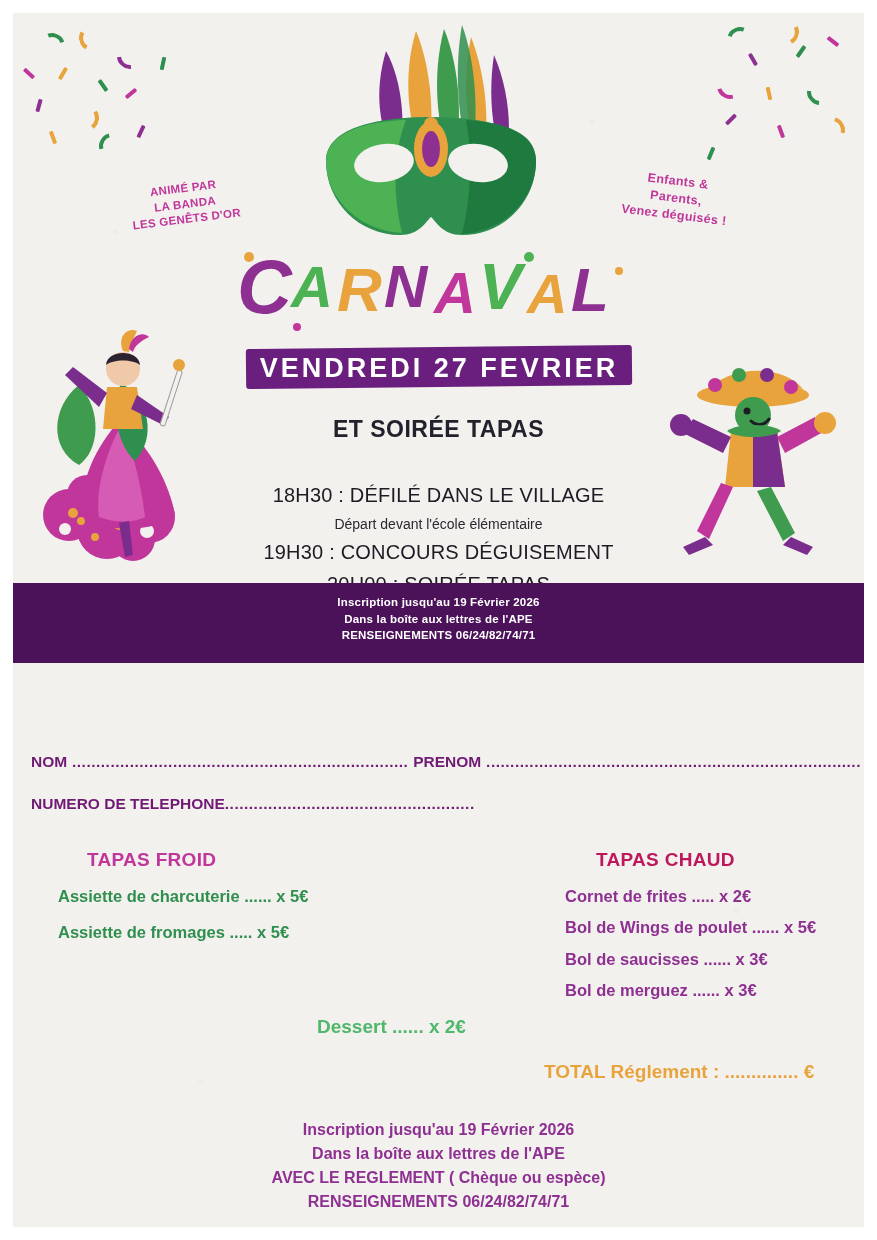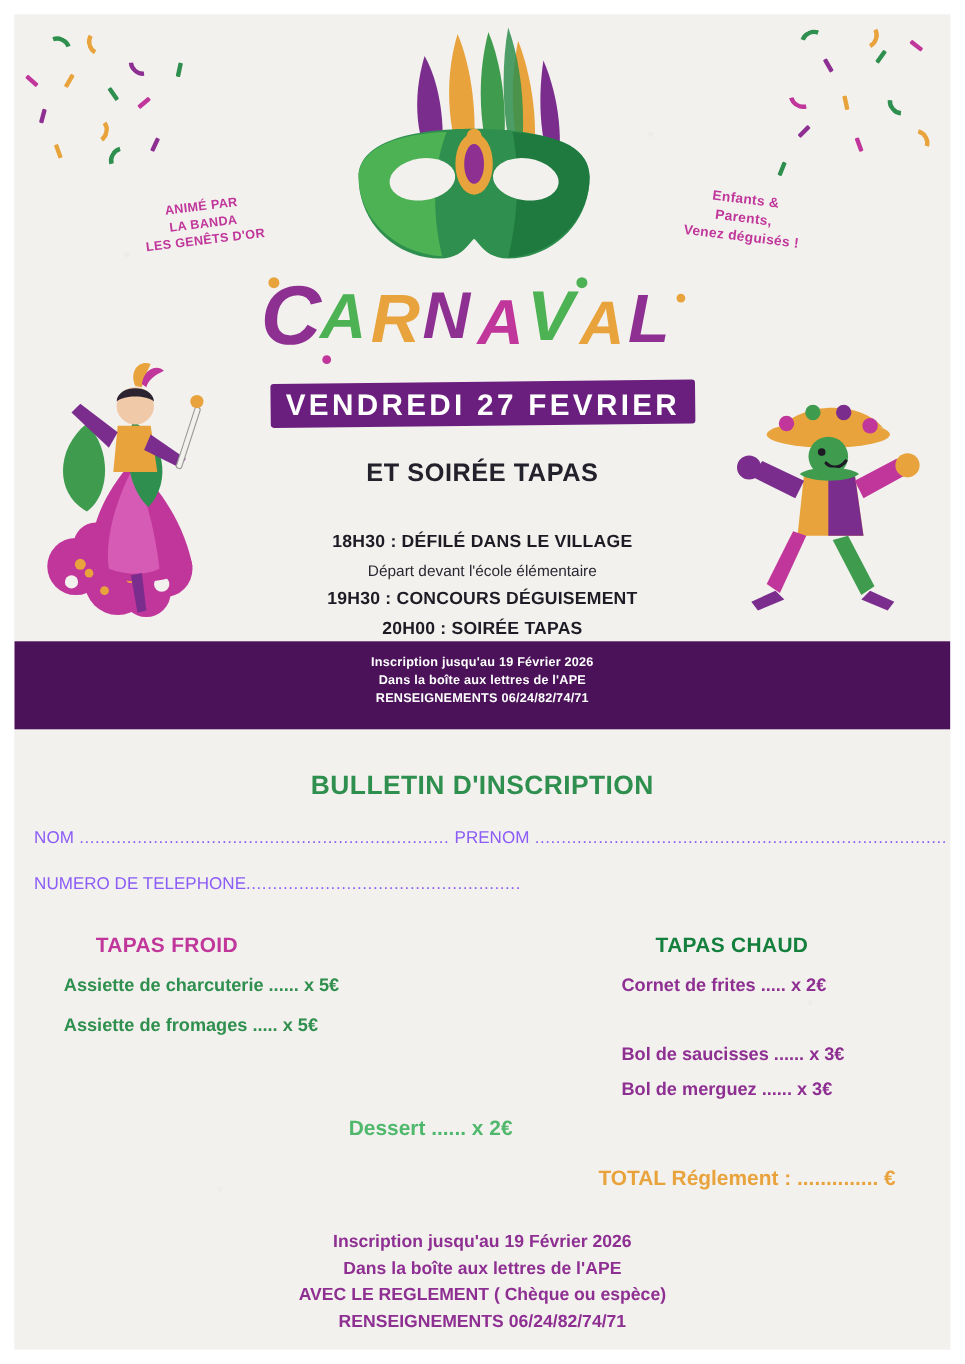--- a/index.html
+++ b/index.html
@@ -111,22 +111,22 @@
   }
 
   .prog-list {
     position: absolute;
     left: 0; right: 0;
     top: 462px;
     text-align: center;
     color: #1d1b24;
   }
   .prog-line {
-    font-size: 16px;
-    font-weight: bold;
+    font-size: 20px;
+    font-weight: normal;
     margin: 9px 0;
     letter-spacing: .2px;
   }
   .prog-sub {
     font-size: 14px;
     font-weight: normal;
     margin: 6px 0;
     color: #2a2731;
   }
 
@@ -201,38 +201,38 @@
     top: 688px;
     text-align: center;
     font-size: 24px;
     font-weight: bold;
     color: #2f8f4e;
     letter-spacing: .4px;
   }
 
   .field-row {
     position: absolute;
-    color: #8b5cf6;
+    color: #701a75;
     font-size: 15.5px;
-    font-weight: normal;
+    font-weight: bold;
     white-space: nowrap;
   }
   .row-nom { left: 18px; top: 740px; }
   .row-tel { left: 18px; top: 782px; }
   .dots { letter-spacing: .5px; }
 
   
   .col-head {
     position: absolute;
     font-size: 19px;
     font-weight: bold;
     letter-spacing: .3px;
   }
   .head-froid { left: 74px; top: 836px; color: #c0369a; }
-  .head-chaud { left: 583px; top: 836px; color: #15803d; }
+  .head-chaud { left: 583px; top: 836px; color: #be185d; }
 
   .menu-item {
     position: absolute;
     font-size: 16.5px;
     font-weight: bold;
     white-space: nowrap;
   }
   .froid-1 { left: 45px; top: 874px; color: #2f8f4e; }
   .froid-2 { left: 45px; top: 910px; color: #2f8f4e; }
 
@@ -466,36 +466,36 @@
       <path d="M138 196 L160 206 L154 214 L130 204 Z" fill="#7b2d8e"></path>
     </svg>
   </div>
 
   <div class="band">
     <div>Inscription jusqu'au 19 Février 2026</div>
     <div>Dans la boîte aux lettres de l'APE</div>
     <div>RENSEIGNEMENTS  06/24/82/74/71</div>
   </div>
 
-  <div class="bulletin-title">BULLETIN D'INSCRIPTION</div>
 
   <div class="field-row row-nom">
     <span>NOM</span><span class="dots"> ...................................................................... </span><span>PRENOM</span><span class="dots"> ..............................................................................</span>
   </div>
 
   <div class="field-row row-tel">
     <span>NUMERO DE TELEPHONE</span><span class="dots">....................................................</span>
   </div>
 
   <div class="col-head head-froid">TAPAS FROID</div>
   <div class="menu-item froid-1">Assiette de charcuterie  ...... x 5€</div>
   <div class="menu-item froid-2">Assiette de fromages ..... x 5€</div>
 
   <div class="col-head head-chaud">TAPAS CHAUD</div>
   <div class="menu-item chaud-1">Cornet de frites ..... x 2€</div>
+  <div class="menu-item chaud-2">Bol de Wings de poulet  ...... x 5€</div>
   <div class="menu-item chaud-3">Bol de saucisses ...... x 3€</div>
   <div class="menu-item chaud-4">Bol de merguez ...... x 3€</div>
 
   <div class="dessert">Dessert ...... x 2€</div>
   <div class="total">TOTAL Réglement : .............. €</div>
 
   <div class="footer">
     <div>Inscription jusqu'au 19 Février 2026</div>
     <div>Dans la boîte aux lettres de l'APE</div>
     <div>AVEC LE REGLEMENT ( Chèque ou espèce)</div>

